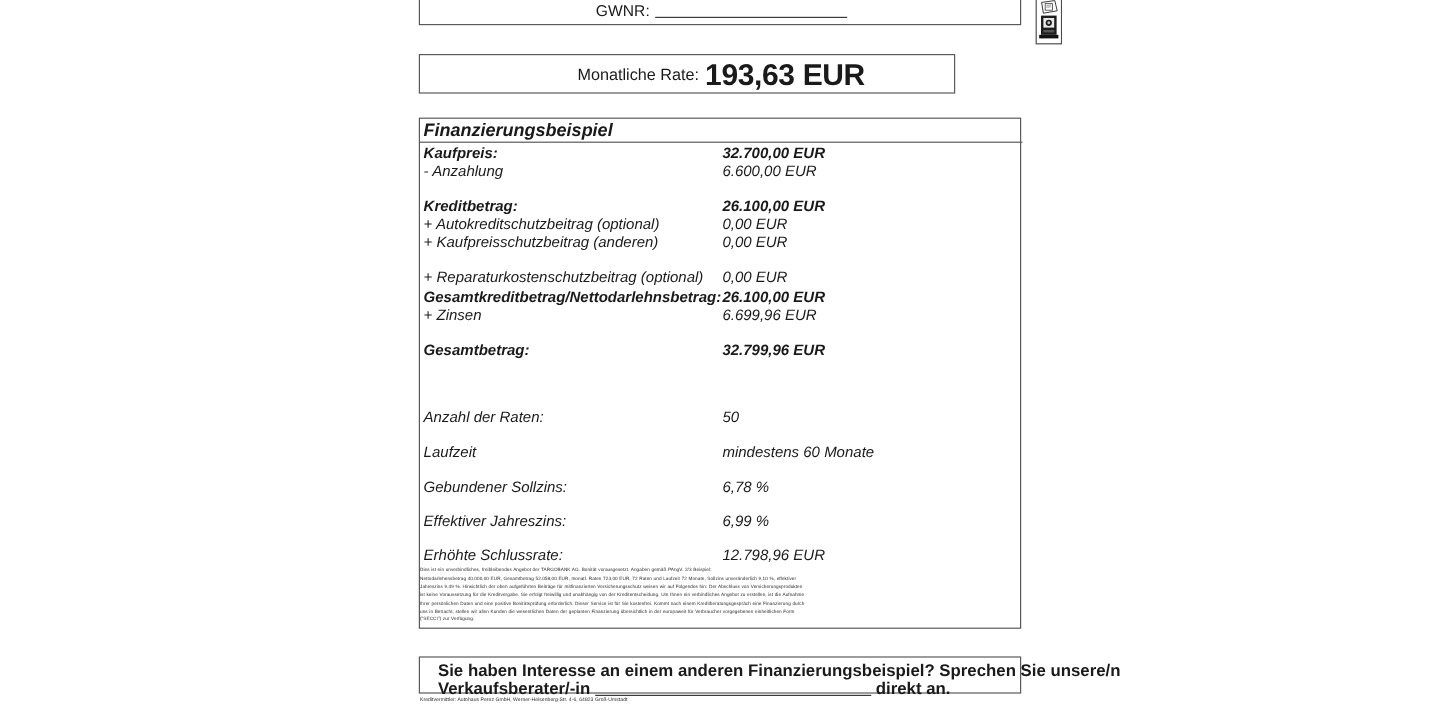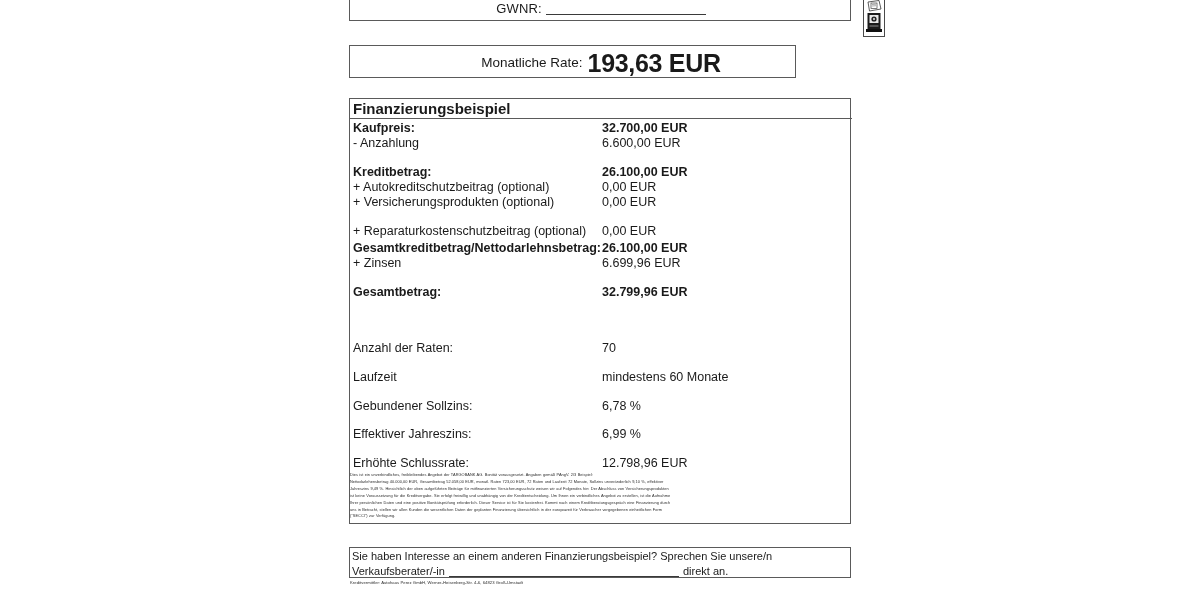--- a/index.html
+++ b/index.html
@@ -26,40 +26,40 @@
               display:flex;align-items:center;justify-content:center;}
   #rate-label{font-size:13.5px;}
   #rate-value{font-size:25px;font-weight:bold;letter-spacing:-.3px;margin-left:5px;
               position:relative;top:1px;}
 
   
   #printer-icon{position:absolute;left:863px;top:-2px;width:22px;height:39px;
                 border:1px solid #4a4a4a;background:#fff;box-sizing:border-box;}
 
   
-  #table-box{left:349px;top:98px;width:502px;height:426px;}
+  #table-box{left:349px;top:98px;width:502px;height:426px;font-style:italic;}
   #table-title{position:absolute;left:0;top:0;width:502px;height:20px;
                border-bottom:1px solid #5a5a5a;box-sizing:border-box;
                font-size:15px;font-weight:bold;padding:1px 0 0 3px;}
   .trow{position:absolute;left:0;width:502px;height:15px;font-size:12.5px;
         white-space:nowrap;}
   .tlabel{position:absolute;left:3px;top:0;}
   .tvalue{position:absolute;left:252px;top:0;}
   .bold .tlabel{font-weight:bold;}
   .bold .tvalue{font-weight:bold;}
 
   
   #fineprint{position:absolute;left:350px;top:472px;width:498px;height:50px;
              font-size:3.9px;line-height:6.9px;color:#2b2b2b;
              letter-spacing:.05px;word-spacing:.2px;text-align:left;}
   #fineprint p{margin:0;}
 
   
   #contact-box{left:349px;top:547px;width:502px;height:31px;}
-  .cline{position:absolute;left:2px;font-size:11px;white-space:nowrap;}
+  .cline{position:absolute;left:15px;font-size:14px;white-space:nowrap;font-weight:bold;}
   #cline1{top:2px;}
   #cline2{top:17px;}
   #advisor-line{display:inline-block;width:230px;border-bottom:1px solid #3a3a3a;
                 vertical-align:-2px;margin:0 4px;}
   #broker-note{position:absolute;left:350px;top:580px;width:520px;
                font-size:4.2px;color:#2b2b2b;letter-spacing:.05px;white-space:nowrap;}
 </style>
 </head>
 <body>
 
@@ -109,42 +109,42 @@
         </div>
         <div class="trow bold" style="top: 66px;">
           <span class="tlabel">Kreditbetrag:</span>
           <span class="tvalue">26.100,00 EUR</span>
         </div>
         <div class="trow" style="top: 81px;">
           <span class="tlabel">+ Autokreditschutzbeitrag (optional)</span>
           <span class="tvalue">0,00 EUR</span>
         </div>
         <div class="trow" style="top: 96px;">
-          <span class="tlabel">+ Versicherungsprodukten (optional)</span>
+          <span class="tlabel">+ Kaufpreisschutzbeitrag (anderen)</span>
           <span class="tvalue">0,00 EUR</span>
         </div>
         <div class="trow" style="top: 125px;">
           <span class="tlabel">+ Reparaturkostenschutzbeitrag (optional)</span>
           <span class="tvalue">0,00 EUR</span>
         </div>
         <div class="trow bold" style="top: 142px;">
           <span class="tlabel">Gesamtkreditbetrag/Nettodarlehnsbetrag:</span>
           <span class="tvalue">26.100,00 EUR</span>
         </div>
         <div class="trow" style="top: 157px;">
           <span class="tlabel">+ Zinsen</span>
           <span class="tvalue">6.699,96 EUR</span>
         </div>
         <div class="trow bold" style="top: 186px;">
           <span class="tlabel">Gesamtbetrag:</span>
           <span class="tvalue">32.799,96 EUR</span>
         </div>
         <div class="trow" style="top: 242px;">
           <span class="tlabel">Anzahl der Raten:</span>
-          <span class="tvalue">70</span>
+          <span class="tvalue">50</span>
         </div>
         <div class="trow" style="top: 271px;">
           <span class="tlabel">Laufzeit</span>
           <span class="tvalue">mindestens 60 Monate</span>
         </div>
         <div class="trow" style="top: 300px;">
           <span class="tlabel">Gebundener Sollzins:</span>
           <span class="tvalue">6,78 %</span>
         </div>
         <div class="trow" style="top: 328px;">

